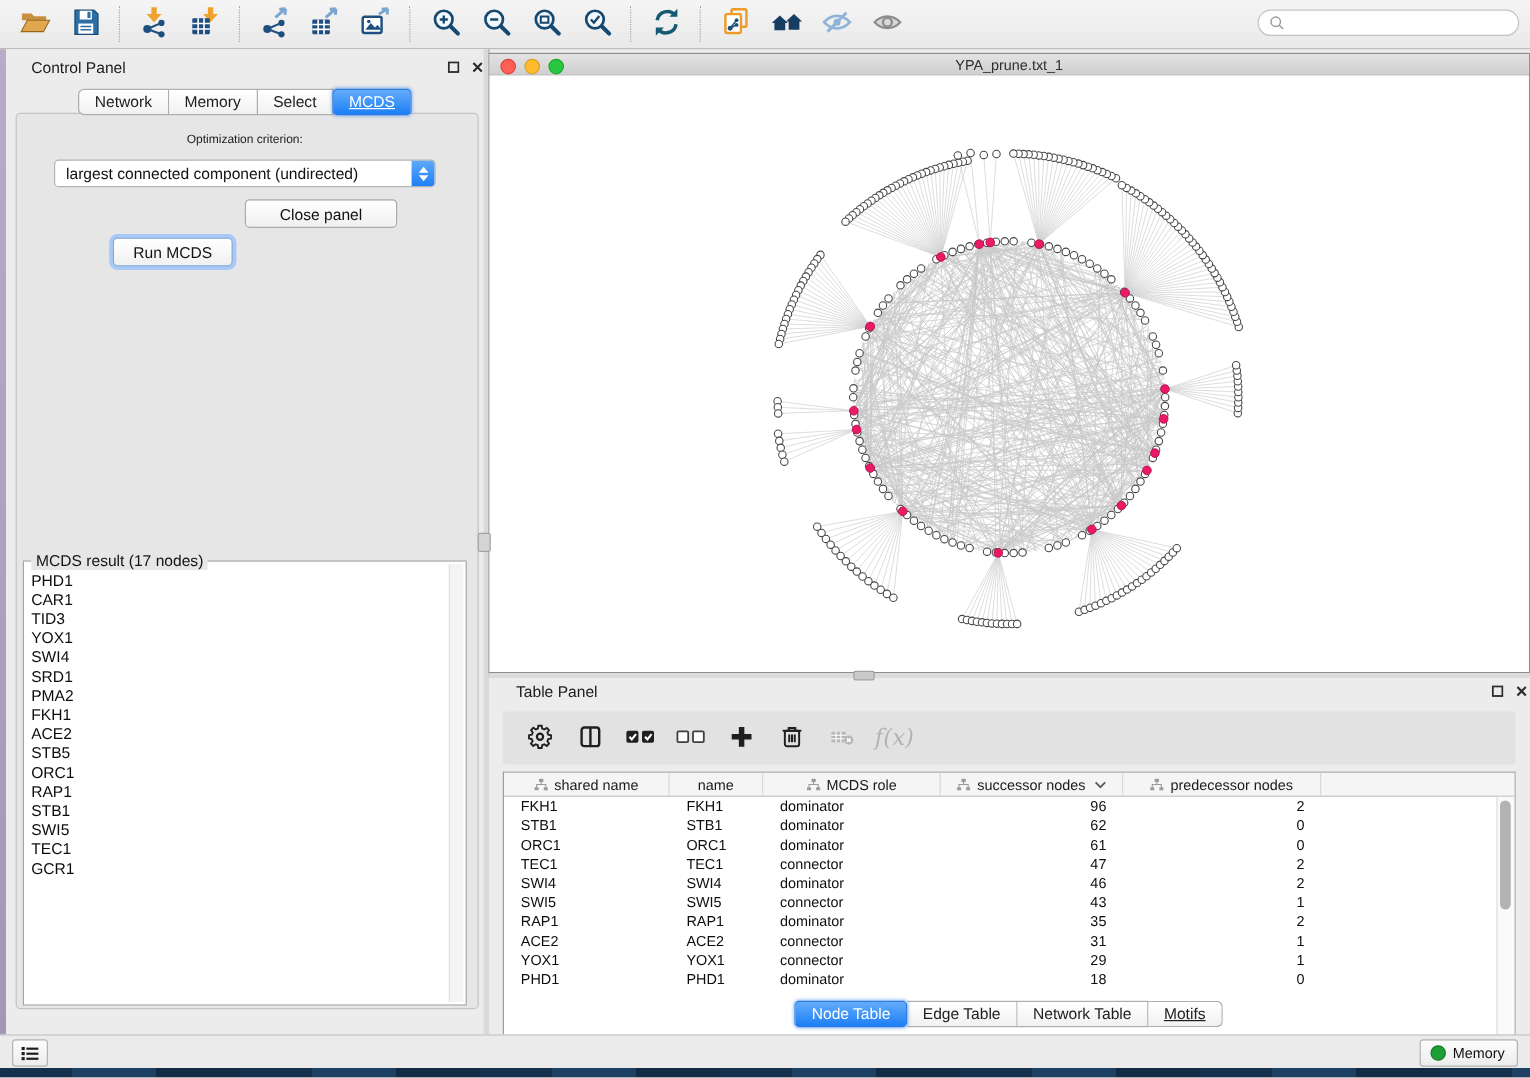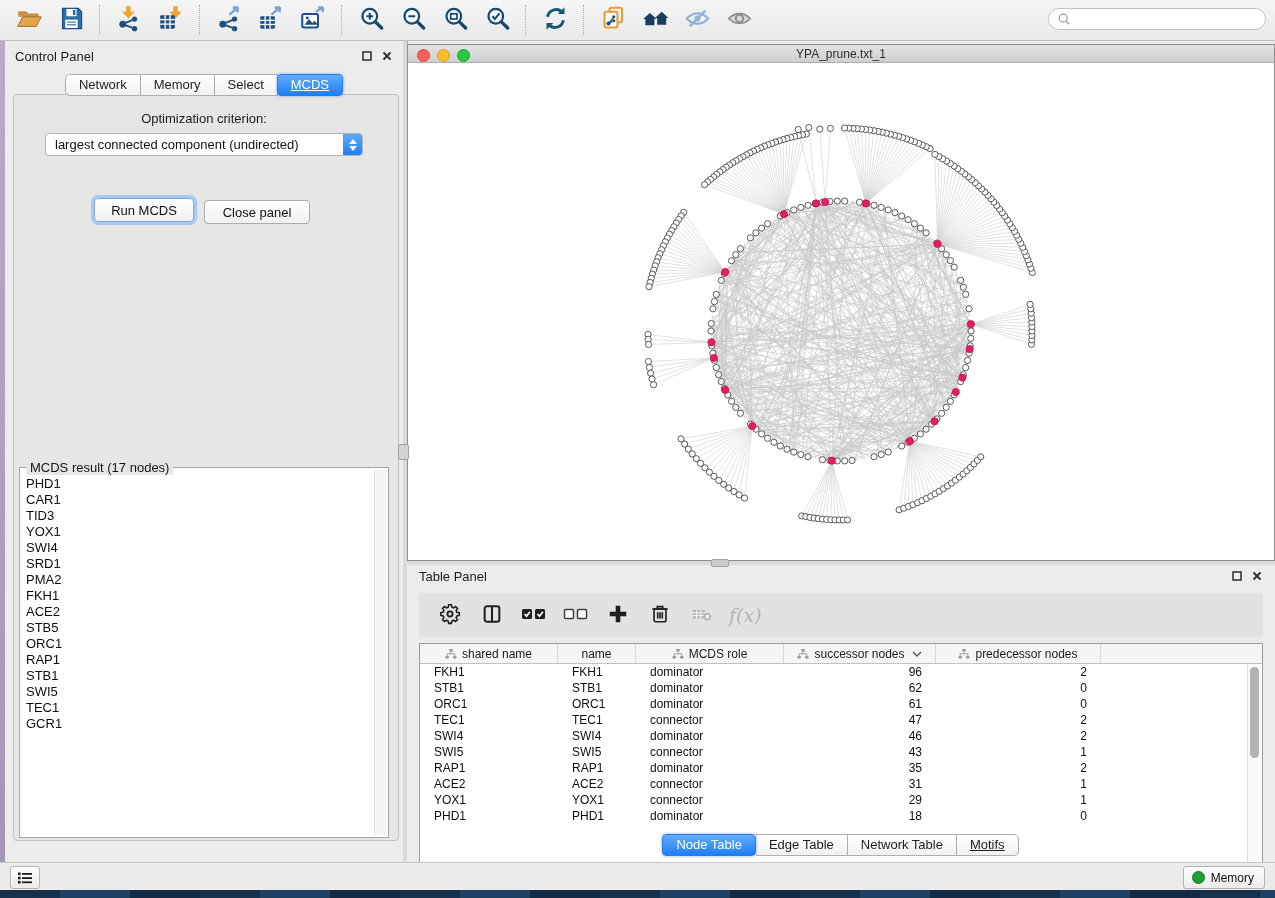--- a/index.html
+++ b/index.html
@@ -18,46 +18,46 @@
     border:1px solid #c3c3c3;border-radius:12px;display:flex;align-items:center;padding-left:8px;box-sizing:border-box;}
   #search-box svg{width:14px;height:14px;}
   #search-input{border:none;outline:none;flex:1;font-size:12px;background:transparent;padding-left:5px;font-family:"Liberation Sans",sans-serif;}
   
   #left-strip{position:absolute;left:0;top:41px;width:5px;height:849px;
     background:linear-gradient(#b9abc7,#a395b5);}
   #wallpaper-bottom{position:absolute;left:0;bottom:0;width:1275px;height:8px;
     background:repeating-linear-gradient(90deg,#16314e 0 60px,#1d4063 60px 130px,#142b45 130px 200px);}
   
   #control-panel{position:absolute;left:5px;top:41px;width:398px;height:821px;background:#ececec;}
-  .panel-title-row{position:absolute;left:0;top:6px;width:100%;height:20px;text-decoration:underline;}
+  .panel-title-row{position:absolute;left:11px;top:6px;width:100%;height:20px;text-decoration:underline;}
   .panel-title{position:absolute;left:10px;top:2px;font-size:13px;color:#1c1c1c;}
   .win-btns{position:absolute;right:10px;top:3px;display:flex;gap:8px;}
   .win-btn{width:12px;height:12px;display:flex;align-items:center;justify-content:center;}
   .win-btn svg{width:10px;height:10px;}
   #cp-tabs{position:absolute;left:0;top:33px;width:100%;display:flex;justify-content:center;z-index:3;}
   .seg{padding:0 13px;height:20px;line-height:20px;font-size:13px;color:#1d1d1d;
     background:linear-gradient(#ffffff,#f1f1f1);border:1px solid #aeaeae;border-left:none;cursor:default;}
   .seg:first-child{border-left:1px solid #aeaeae;border-radius:5px 0 0 5px;}
   .seg:last-child{border-radius:0 5px 5px 0;text-decoration:underline;}
   .seg.sel{background:linear-gradient(#63acfa,#1d7ff5);color:#fff;border:1px solid #2a7ce2;
     border-radius:4px;margin-left:-1px;position:relative;z-index:2;box-shadow:0 0 3px rgba(47,125,233,.65);}
   #cp-box{position:absolute;left:8px;top:53px;width:386px;height:747px;background:#e6e6e6;
     border:1px solid #c3c3c3;border-radius:4px;box-sizing:border-box;}
-  #opt-label{position:absolute;left:0;top:70px;width:100%;text-align:center;font-size:13px;color:#1b1b1b;}
+  #opt-label{position:absolute;left:0;top:70px;width:100%;text-align:center;font-size:10px;color:#1b1b1b;}
   #criterion-select{position:absolute;left:40px;top:92px;width:318px;height:23px;background:#fff;
     border:1px solid #b3b3b3;border-radius:4px;box-sizing:border-box;display:flex;align-items:center;}
   #criterion-value{flex:1;font-size:13px;color:#111;padding-left:9px;white-space:nowrap;}
   #criterion-stepper{width:19px;height:21px;border-radius:0 3px 3px 0;background:linear-gradient(#5fa9fa,#1f80f6);
     display:flex;flex-direction:column;align-items:center;justify-content:center;gap:2px;}
   .tri-up{width:0;height:0;border-left:4px solid transparent;border-right:4px solid transparent;border-bottom:5px solid #fff;}
   .tri-dn{width:0;height:0;border-left:4px solid transparent;border-right:4px solid transparent;border-top:5px solid #fff;}
   .cp-btn{position:absolute;top:125px;height:24px;background:linear-gradient(#ffffff,#f0f0f0);
     border:1px solid #ababab;border-radius:4px;font-size:13px;color:#111;font-family:"Liberation Sans",sans-serif;cursor:default;}
   #run-btn{left:89px;width:100px;box-shadow:0 0 0 3px #a6c9f6;border-color:#7da9dd;margin-top:32px;}
-  #closepanel-btn{left:199px;width:106px;margin-top:34px;}
+  #closepanel-btn{left:199px;width:127px;}
   #mcds-fieldset{position:absolute;left:14px;top:426px;width:370px;height:371px;background:#fff;
     border:1px solid #a5a5a5;box-sizing:border-box;}
   #mcds-legend{position:absolute;left:6px;top:-8px;background:#e6e6e6;padding:0 4px;font-size:13px;color:#141414;}
   #mcds-list{position:absolute;left:6px;top:8px;right:16px;bottom:4px;overflow:hidden;}
   .list-item{font-size:13px;line-height:16px;color:#0d0d0d;}
   #mcds-scroll{position:absolute;right:2px;top:2px;width:11px;bottom:2px;background:#f4f4f4;border-left:1px solid #e2e2e2;}
   
   #vdivider{position:absolute;left:403px;top:41px;width:4px;height:821px;background:#d9d9d9;border-right:1px solid #ababab;}
   #vdivider-handle{position:absolute;left:398px;top:444px;width:9px;height:14px;background:#d4d4d4;border:1px solid #a2a2a2;border-radius:2px;z-index:4;}
   #hdivider{position:absolute;left:407px;top:561px;width:868px;height:4px;background:#dcdcdc;}

